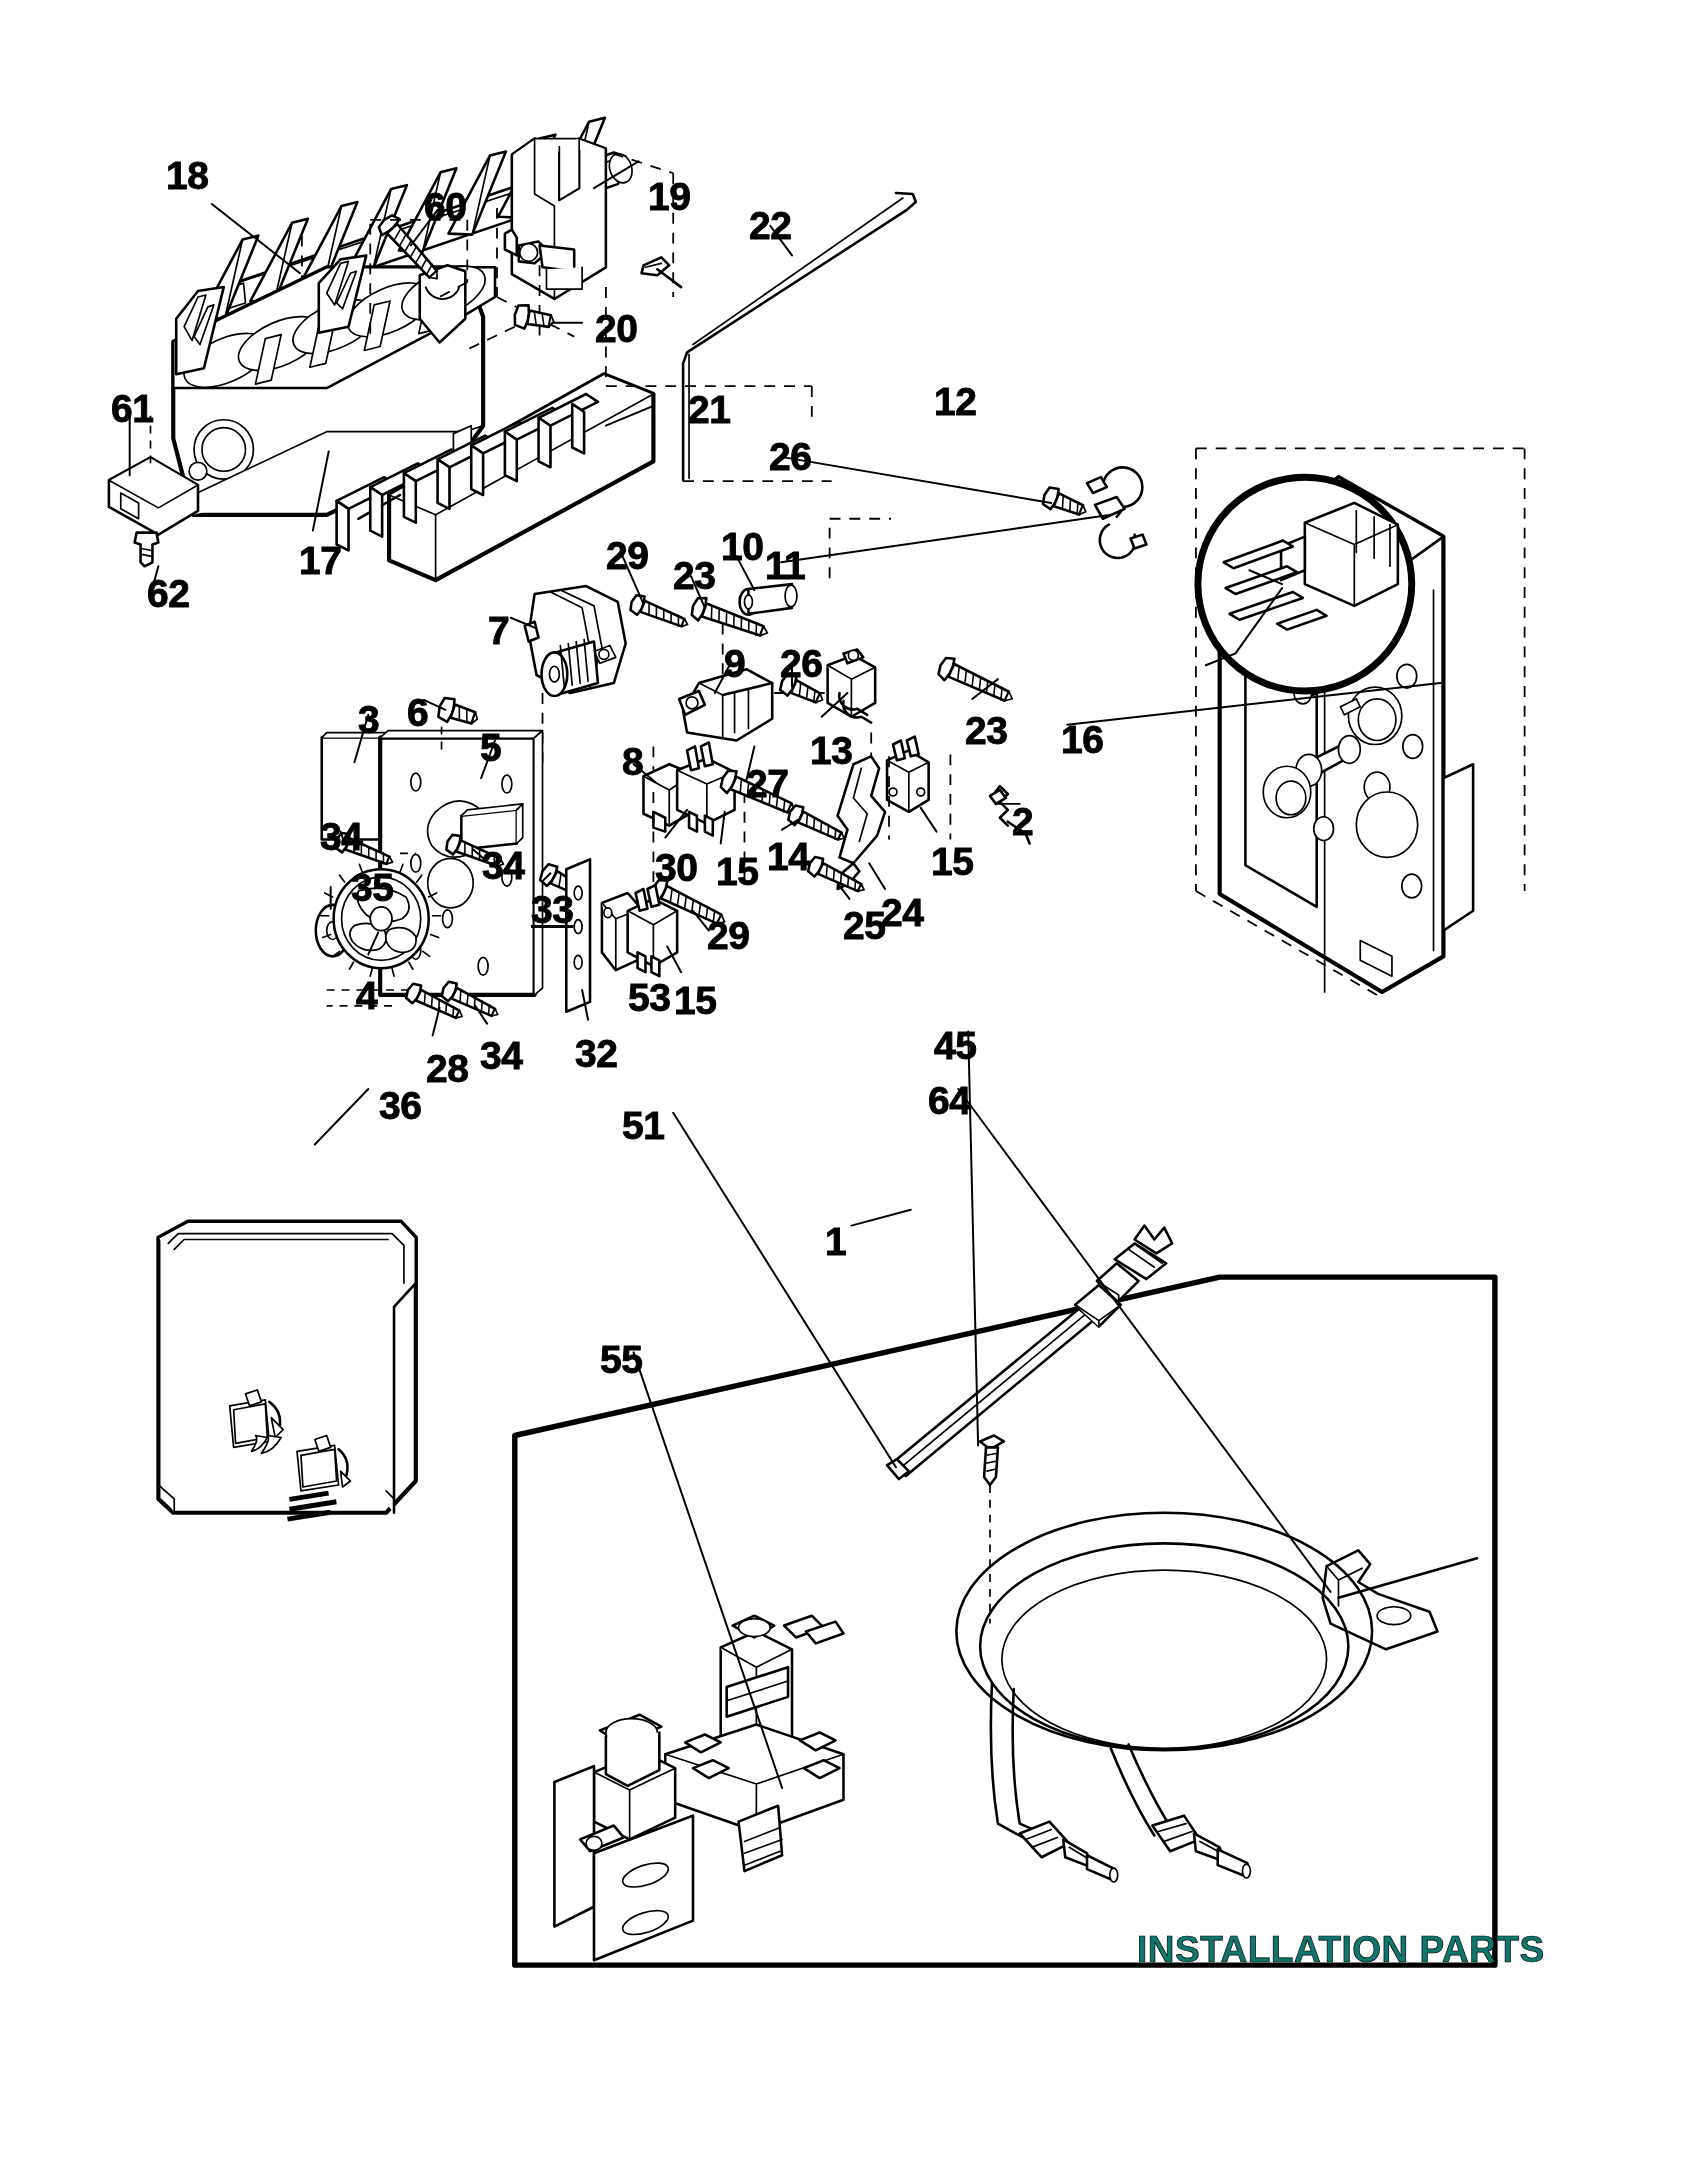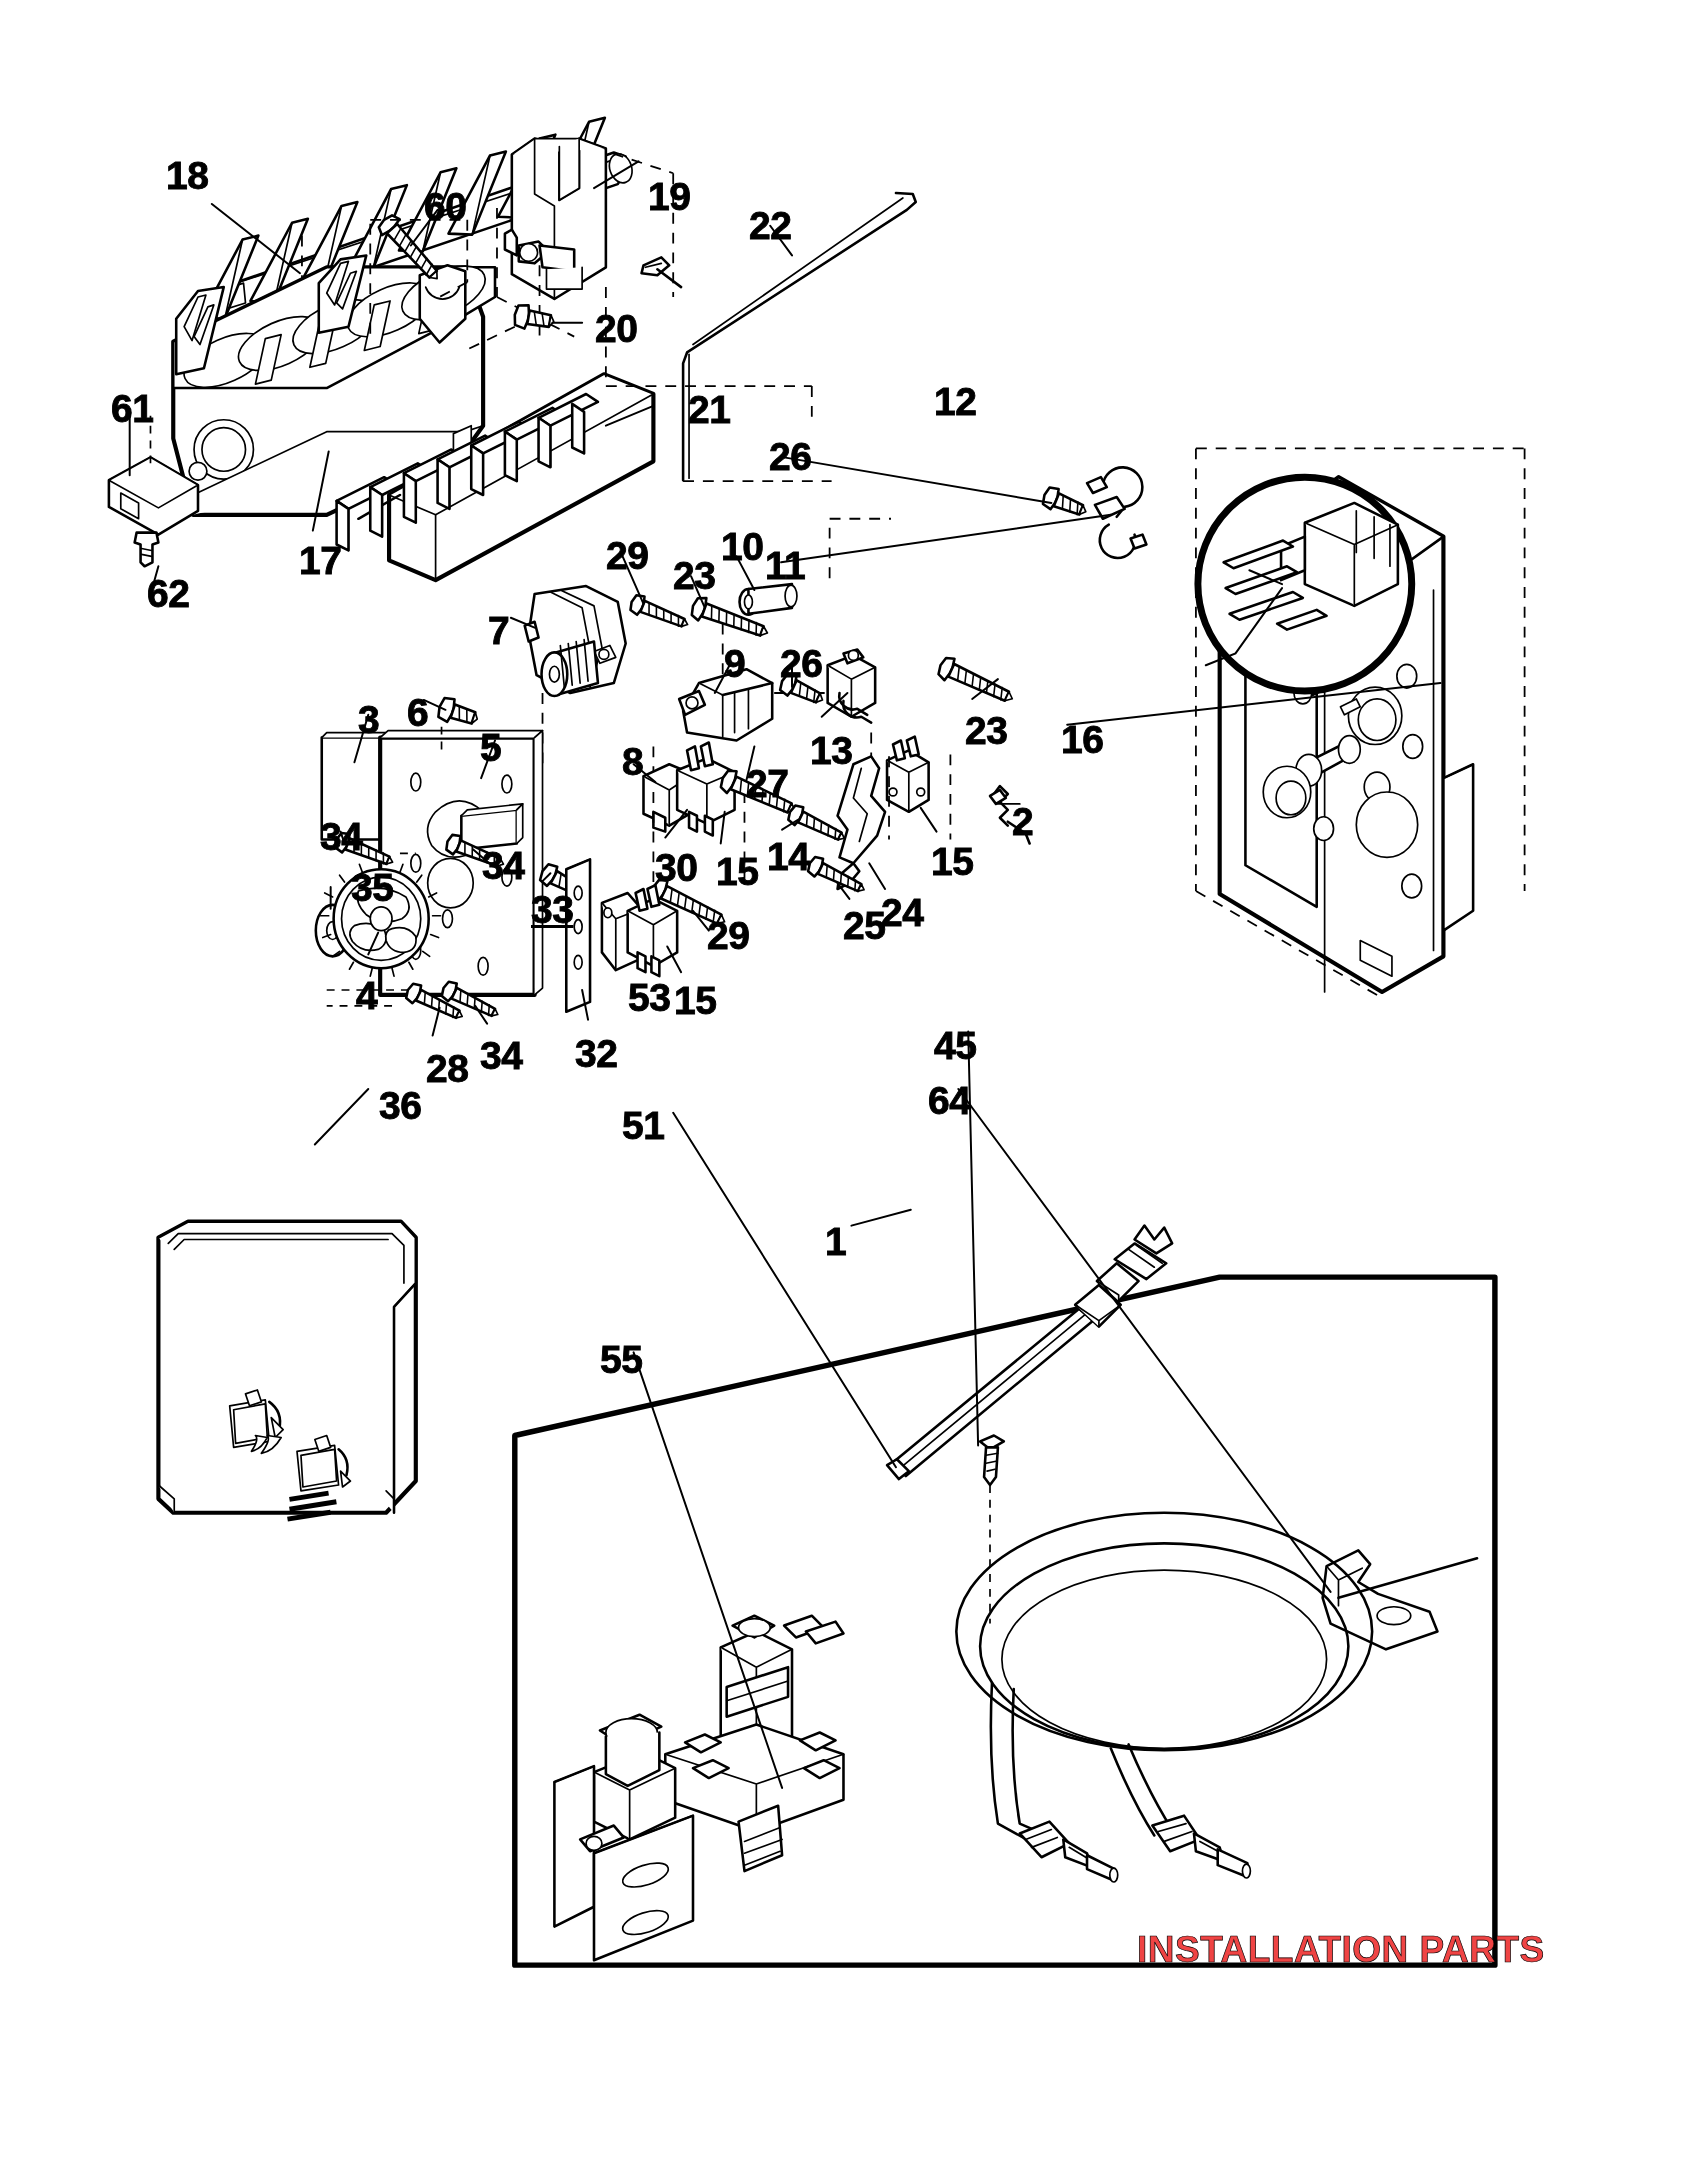--- a/index.html
+++ b/index.html
@@ -22,21 +22,21 @@
     letter-spacing:-0.5px;
     white-space:nowrap;
     -webkit-text-stroke:0.9px #000;
   }
   .boxtitle{
     position:absolute;
     font-family:"Liberation Sans",sans-serif;
     font-weight:bold;
     font-size:37px;
     letter-spacing:0.5px;
-    color:#ef4444;
+    color:#0f766e;
     white-space:nowrap;
     -webkit-text-stroke:0.7px #000;
   }
 </style>
 </head>
 <body>
 
 <div id="sheet">
 
 <svg id="art" viewBox="0 0 1700 2200" xmlns="http://www.w3.org/2000/svg">

